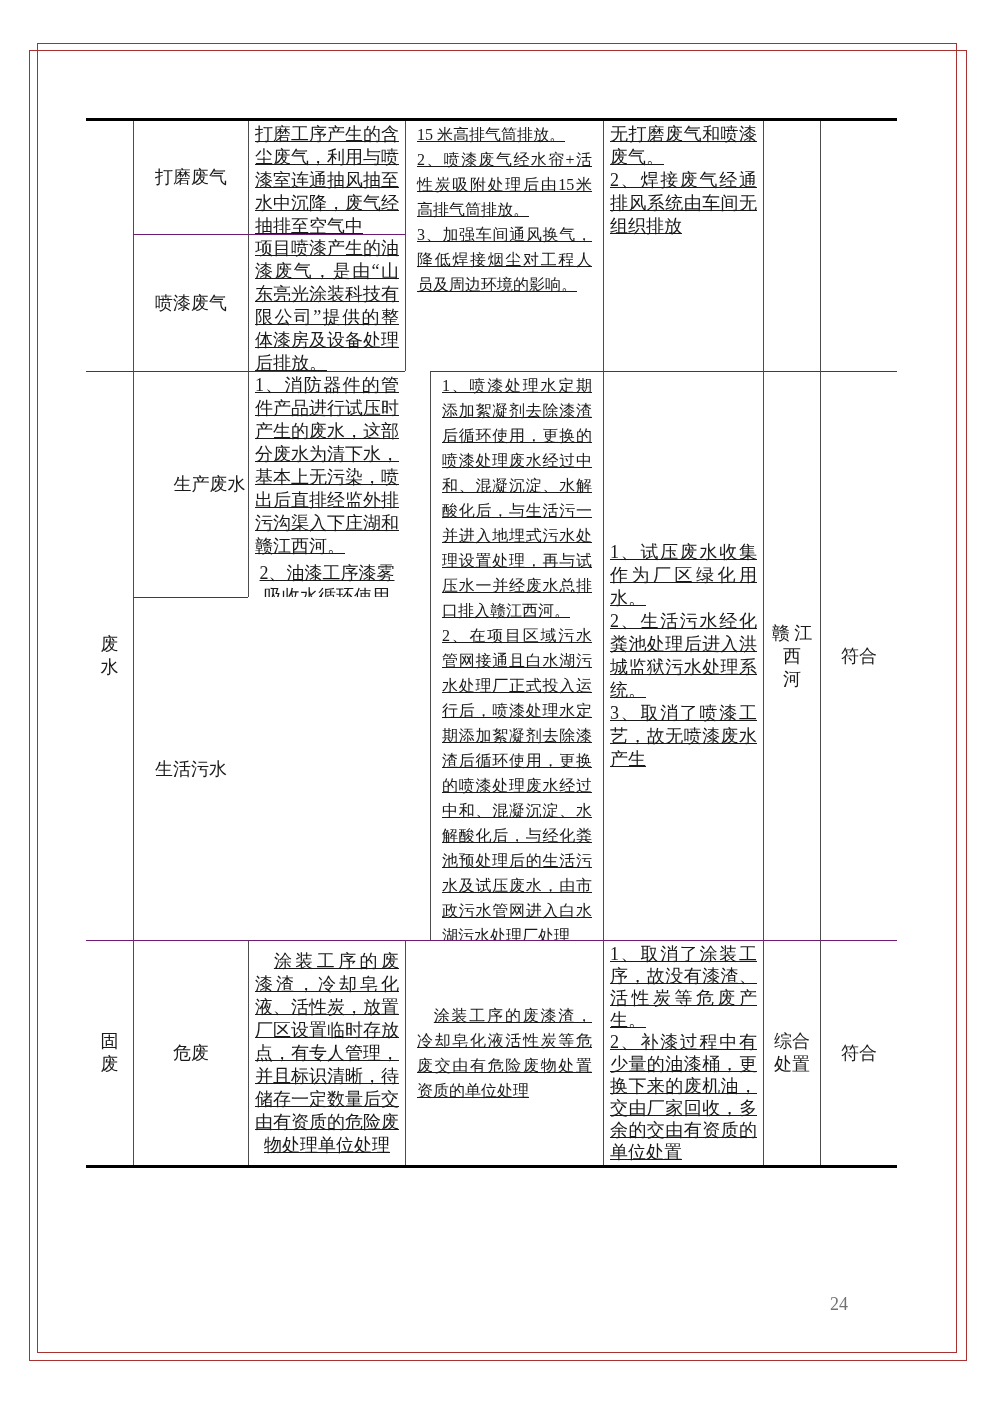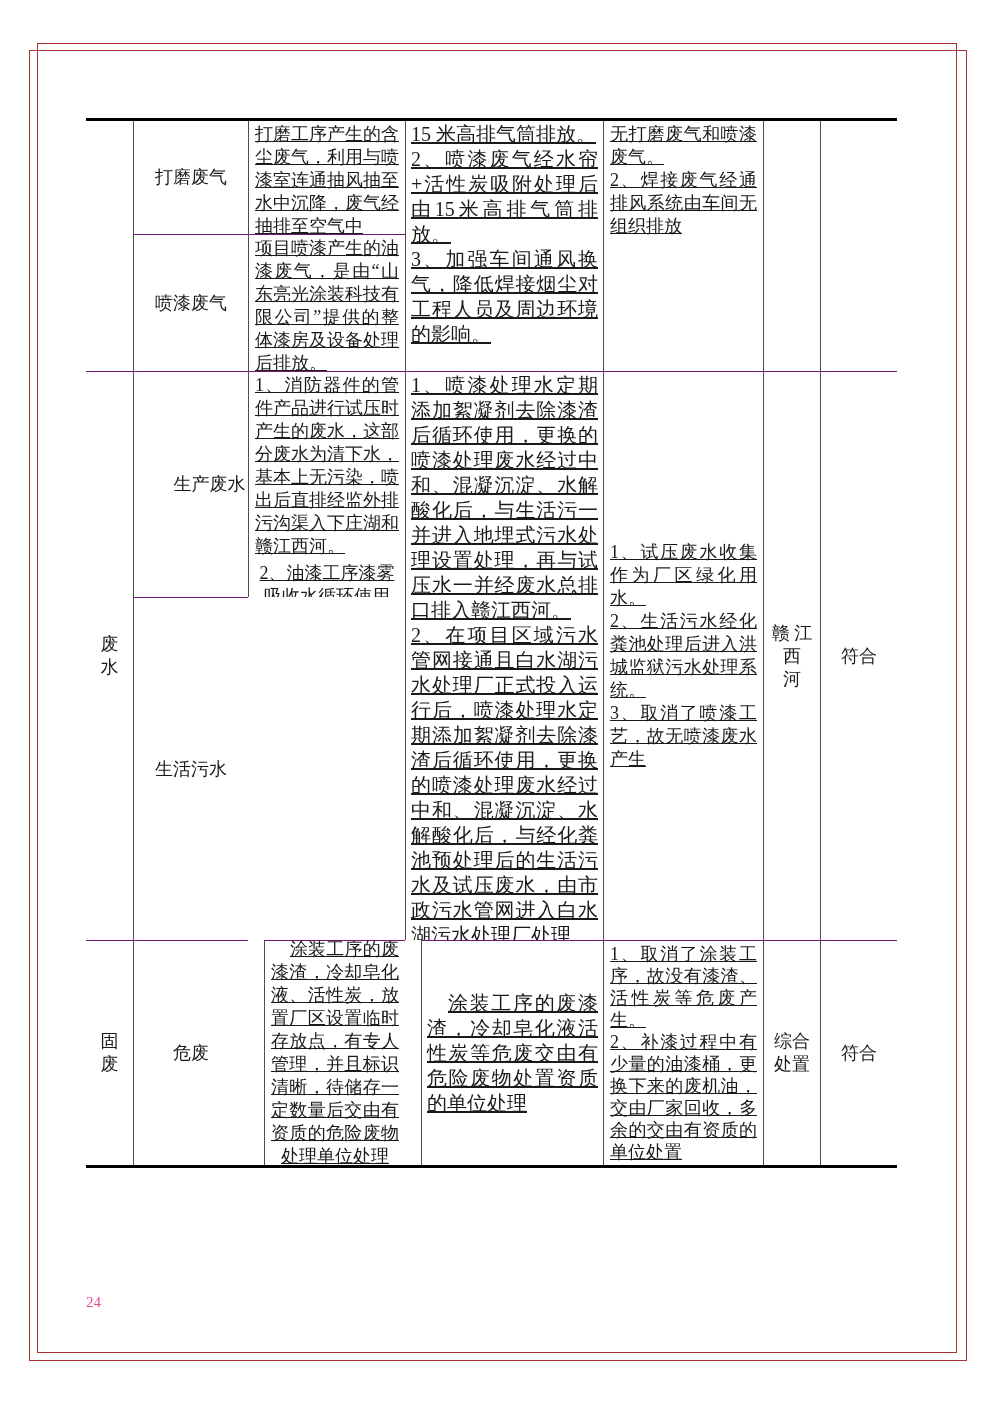--- a/index.html
+++ b/index.html
@@ -25,27 +25,27 @@
   }
   .bl{border-left:1px solid #4d4d4d;}
   .bt{border-top:1px solid #701a75;}
   .label{
     display:flex;align-items:center;justify-content:center;
     text-align:center;white-space:pre-line;
   }
   .txt{
     text-align:justify;white-space:pre-line;padding:2px 6px;text-decoration:underline;
   }
-  .big{font-size:20px;line-height:25px;padding:1px 5px;}
+  .big{font-size:16px;line-height:25px;padding:1px 11px;}
   .vcenter{display:flex;flex-direction:column;justify-content:center;}
   .center-last{text-align-last:center;}
-  .indent{text-indent:1.05em;margin-left:16px;}
+  .indent{text-indent:1.05em;}
   .page-number{
     position:absolute;left:86px;top:1294px;width:762px;
-    text-align:left;font-size:15px;color:#ec4899;
+    text-align:right;font-size:18px;color:#737373;
   }
 </style>
 </head>
 <body>
 
 <div class="page">
 
   <div class="red-rect outer"></div>
   <div class="red-rect inner"></div>
 
@@ -75,21 +75,21 @@
     <div class="cell label bt" style="grid-area:3/1/5/2;">废
 水</div>
 
     <div class="cell label bl bt" style="grid-area:3/2/4/3;padding-left:37px;">生产废水</div>
 
     <div class="cell bl bt" style="grid-area:3/3/4/4;">
       <div class="txt">1、消防器件的管件产品进行试压时产生的废水，这部分废水为清下水，基本上无污染，喷出后直排经监外排污沟渠入下庄湖和赣江西河。</div>
       <div class="txt" style="text-align:center;">2、油漆工序漆雾吸收水循环使用</div>
     </div>
 
-    <div class="cell txt big bl bt" style="grid-area:3/4/5/5;">1、喷漆处理水定期添加絮凝剂去除漆渣后循环使用，更换的喷漆处理废水经过中和、混凝沉淀、水解酸化后，与生活污一并进入地埋式污水处理设置处理，再与试压水一并经废水总排口排入赣江西河。
+    <div class="cell txt big bl bt" style="grid-area:3/4/5/5;margin-left:25px;">1、喷漆处理水定期添加絮凝剂去除漆渣后循环使用，更换的喷漆处理废水经过中和、混凝沉淀、水解酸化后，与生活污一并进入地埋式污水处理设置处理，再与试压水一并经废水总排口排入赣江西河。
 2、在项目区域污水管网接通且白水湖污水处理厂正式投入运行后，喷漆处理水定期添加絮凝剂去除漆渣后循环使用，更换的喷漆处理废水经过中和、混凝沉淀、水解酸化后，与经化粪池预处理后的生活污水及试压废水，由市政污水管网进入白水湖污水处理厂处理</div>
 
     <div class="cell txt bl bt vcenter" style="grid-area:3/5/5/6;">1、试压废水收集作为厂区绿化用水。
 2、生活污水经化粪池处理后进入洪城监狱污水处理系统。
 3、取消了喷漆工艺，故无喷漆废水产生</div>
 
     <div class="cell label bl bt" style="grid-area:3/6/5/7;">赣 江
 西
 河</div>
 

